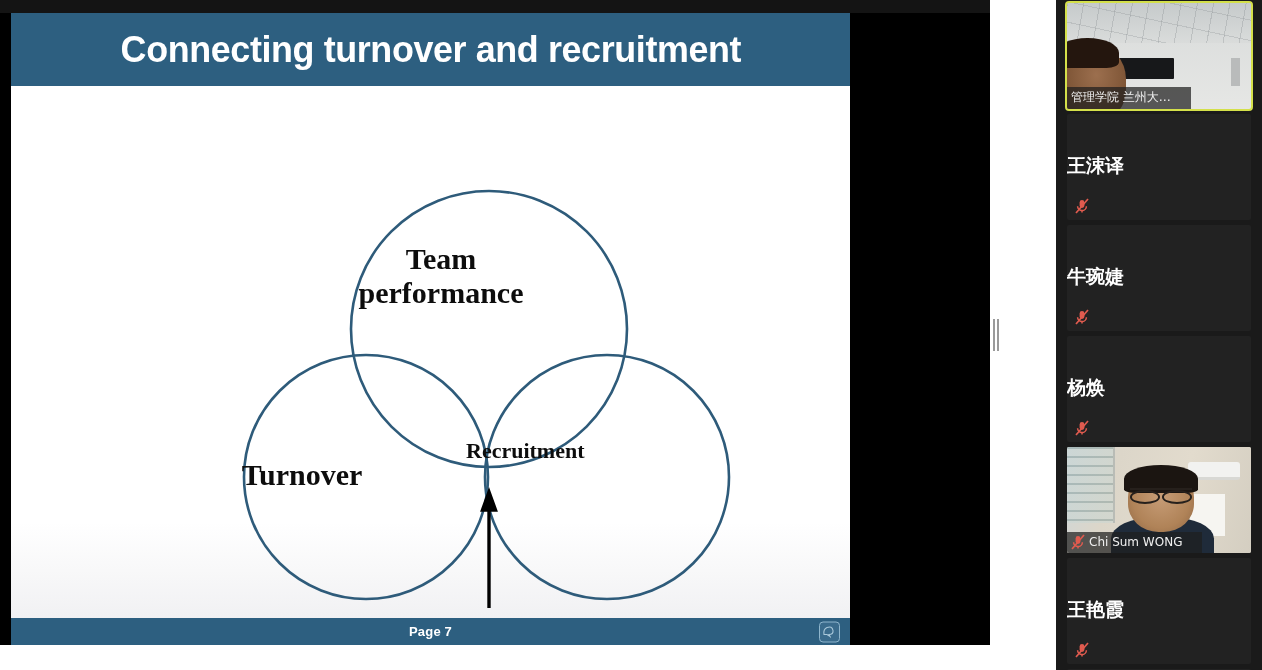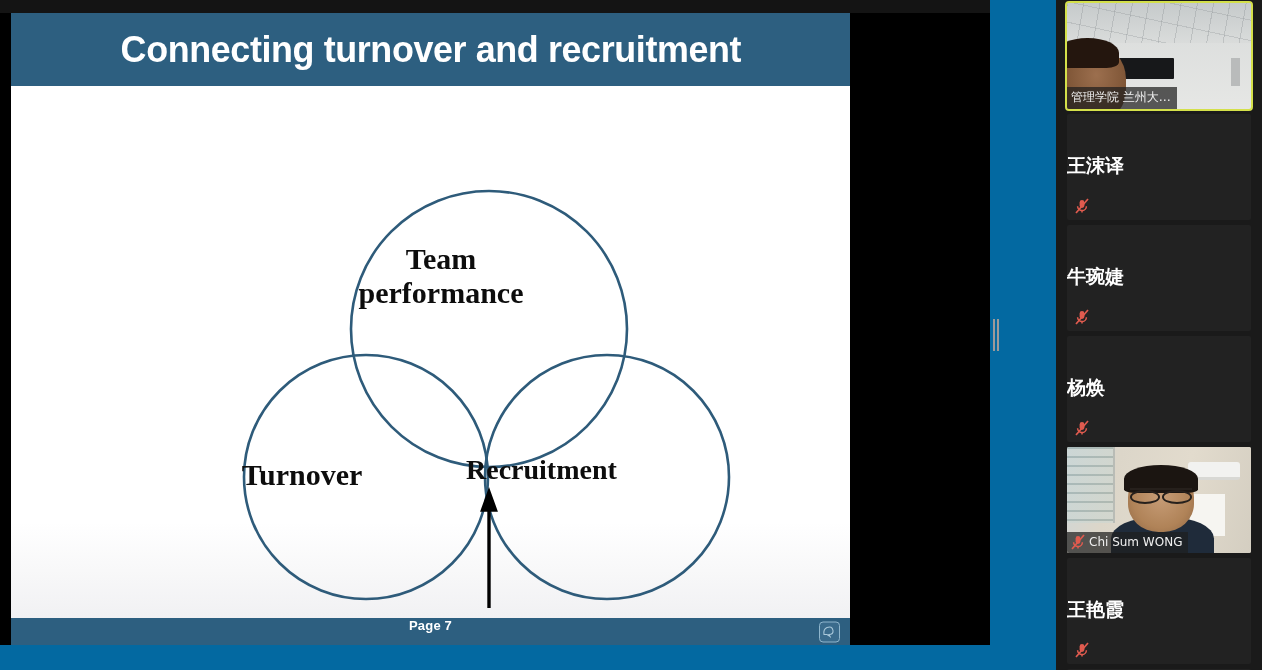--- a/index.html
+++ b/index.html
@@ -2,21 +2,21 @@
 <html><head>
 <meta charset="utf-8">
 <style>
   * { box-sizing: border-box; margin: 0; padding: 0; }
   html, body {
     width: 1262px; height: 670px;
     background: #1a1a1a;
     font-family: "Liberation Sans", sans-serif;
     overflow: hidden;
   }
-  #app { position: relative; width: 1262px; height: 670px; background: #0369a1; }
+  #app { position: relative; width: 1262px; height: 670px; background: #ffffff; }
 
   
   .share-stage {
     position: absolute; left: 0; top: 0; width: 990px; height: 645px;
     background: #000000;
   }
   .share-stage-top-strip {
     position: absolute; left: 0; top: 0; width: 990px; height: 13px; background: #141414;
   }
 
@@ -41,21 +41,21 @@
     white-space: nowrap;
   }
   .slide-body {
     position: relative; flex: 1 1 auto;
     background: linear-gradient(to bottom, #ffffff 0%, #ffffff 82%, #f1f1f3 100%);
     overflow: hidden;
   }
   .slide-footer {
     height: 27px; background: #2d5f80; flex: 0 0 auto;
     position: relative;
-    display: flex; justify-content: center;
+    display: flex; align-items: center; justify-content: center;
   }
   .page-label {
     color: #ffffff; font-size: 13px; font-weight: bold; letter-spacing: 0.2px;
   }
   .footer-icon {
     position: absolute; right: 10px; top: 50%; transform: translateY(-50%);
     width: 21px; height: 21px;
     border: 1.5px solid #8fb6cd; border-radius: 4px;
     background: #3a6b8c;
   }
@@ -69,21 +69,21 @@
     position: absolute;
     font-family: "Liberation Serif", serif;
     font-weight: bold;
     color: #0d0d0d;
     text-align: center;
     line-height: 1.14;
     white-space: pre;
   }
   .lbl-team { left: 330px; top: 156px; width: 200px; font-size: 30px; }
   .lbl-turnover { left: 198px; top: 372px; width: 186px; font-size: 30px; }
-  .lbl-recruitment { left: 455px; top: 368px; width: 240px; font-size: 28px; text-align: left; }
+  .lbl-recruitment { left: 455px; top: 352px; width: 240px; font-size: 22px; text-align: left; }
 
   
   .divider-handle {
     position: absolute; left: 991px; top: 318px; width: 9px; height: 34px;
     display: flex; gap: 2px; align-items: center; justify-content: center;
   }
   .divider-handle i {
     display: block; width: 2px; height: 32px; background: #9a9a9a;
   }
 
@@ -103,21 +103,21 @@
   .tile.active { outline: 3px solid #d4e04a; outline-offset: -1px; }
   .tile-name-center {
     position: absolute; left: 0; right: 0; top: 50%; transform: translateY(-55%);
     text-align: left;
     color: #ffffff; font-size: 19px; font-weight: bold;
     font-family: "DejaVu Sans", sans-serif;
   }
   .tile-name-bar {
     position: absolute; left: 0; bottom: 0;
     background: rgba(30,30,30,0.72);
-    padding: 2px 6px 3px 4px;
+    padding: 2px 20px 3px 4px;
     display: flex; align-items: center; gap: 4px;
     max-width: 100%;
   }
   .tile-name-bar .nm {
     color: #f0f0f0; font-size: 12px; white-space: nowrap;
     font-family: "DejaVu Sans", sans-serif;
   }
   .mic-muted { width: 14px; height: 16px; flex: 0 0 auto; }
   .mic-corner { position: absolute; left: 8px; bottom: 6px; width: 14px; height: 16px; }
   .tile.partial { height: 30px; }

